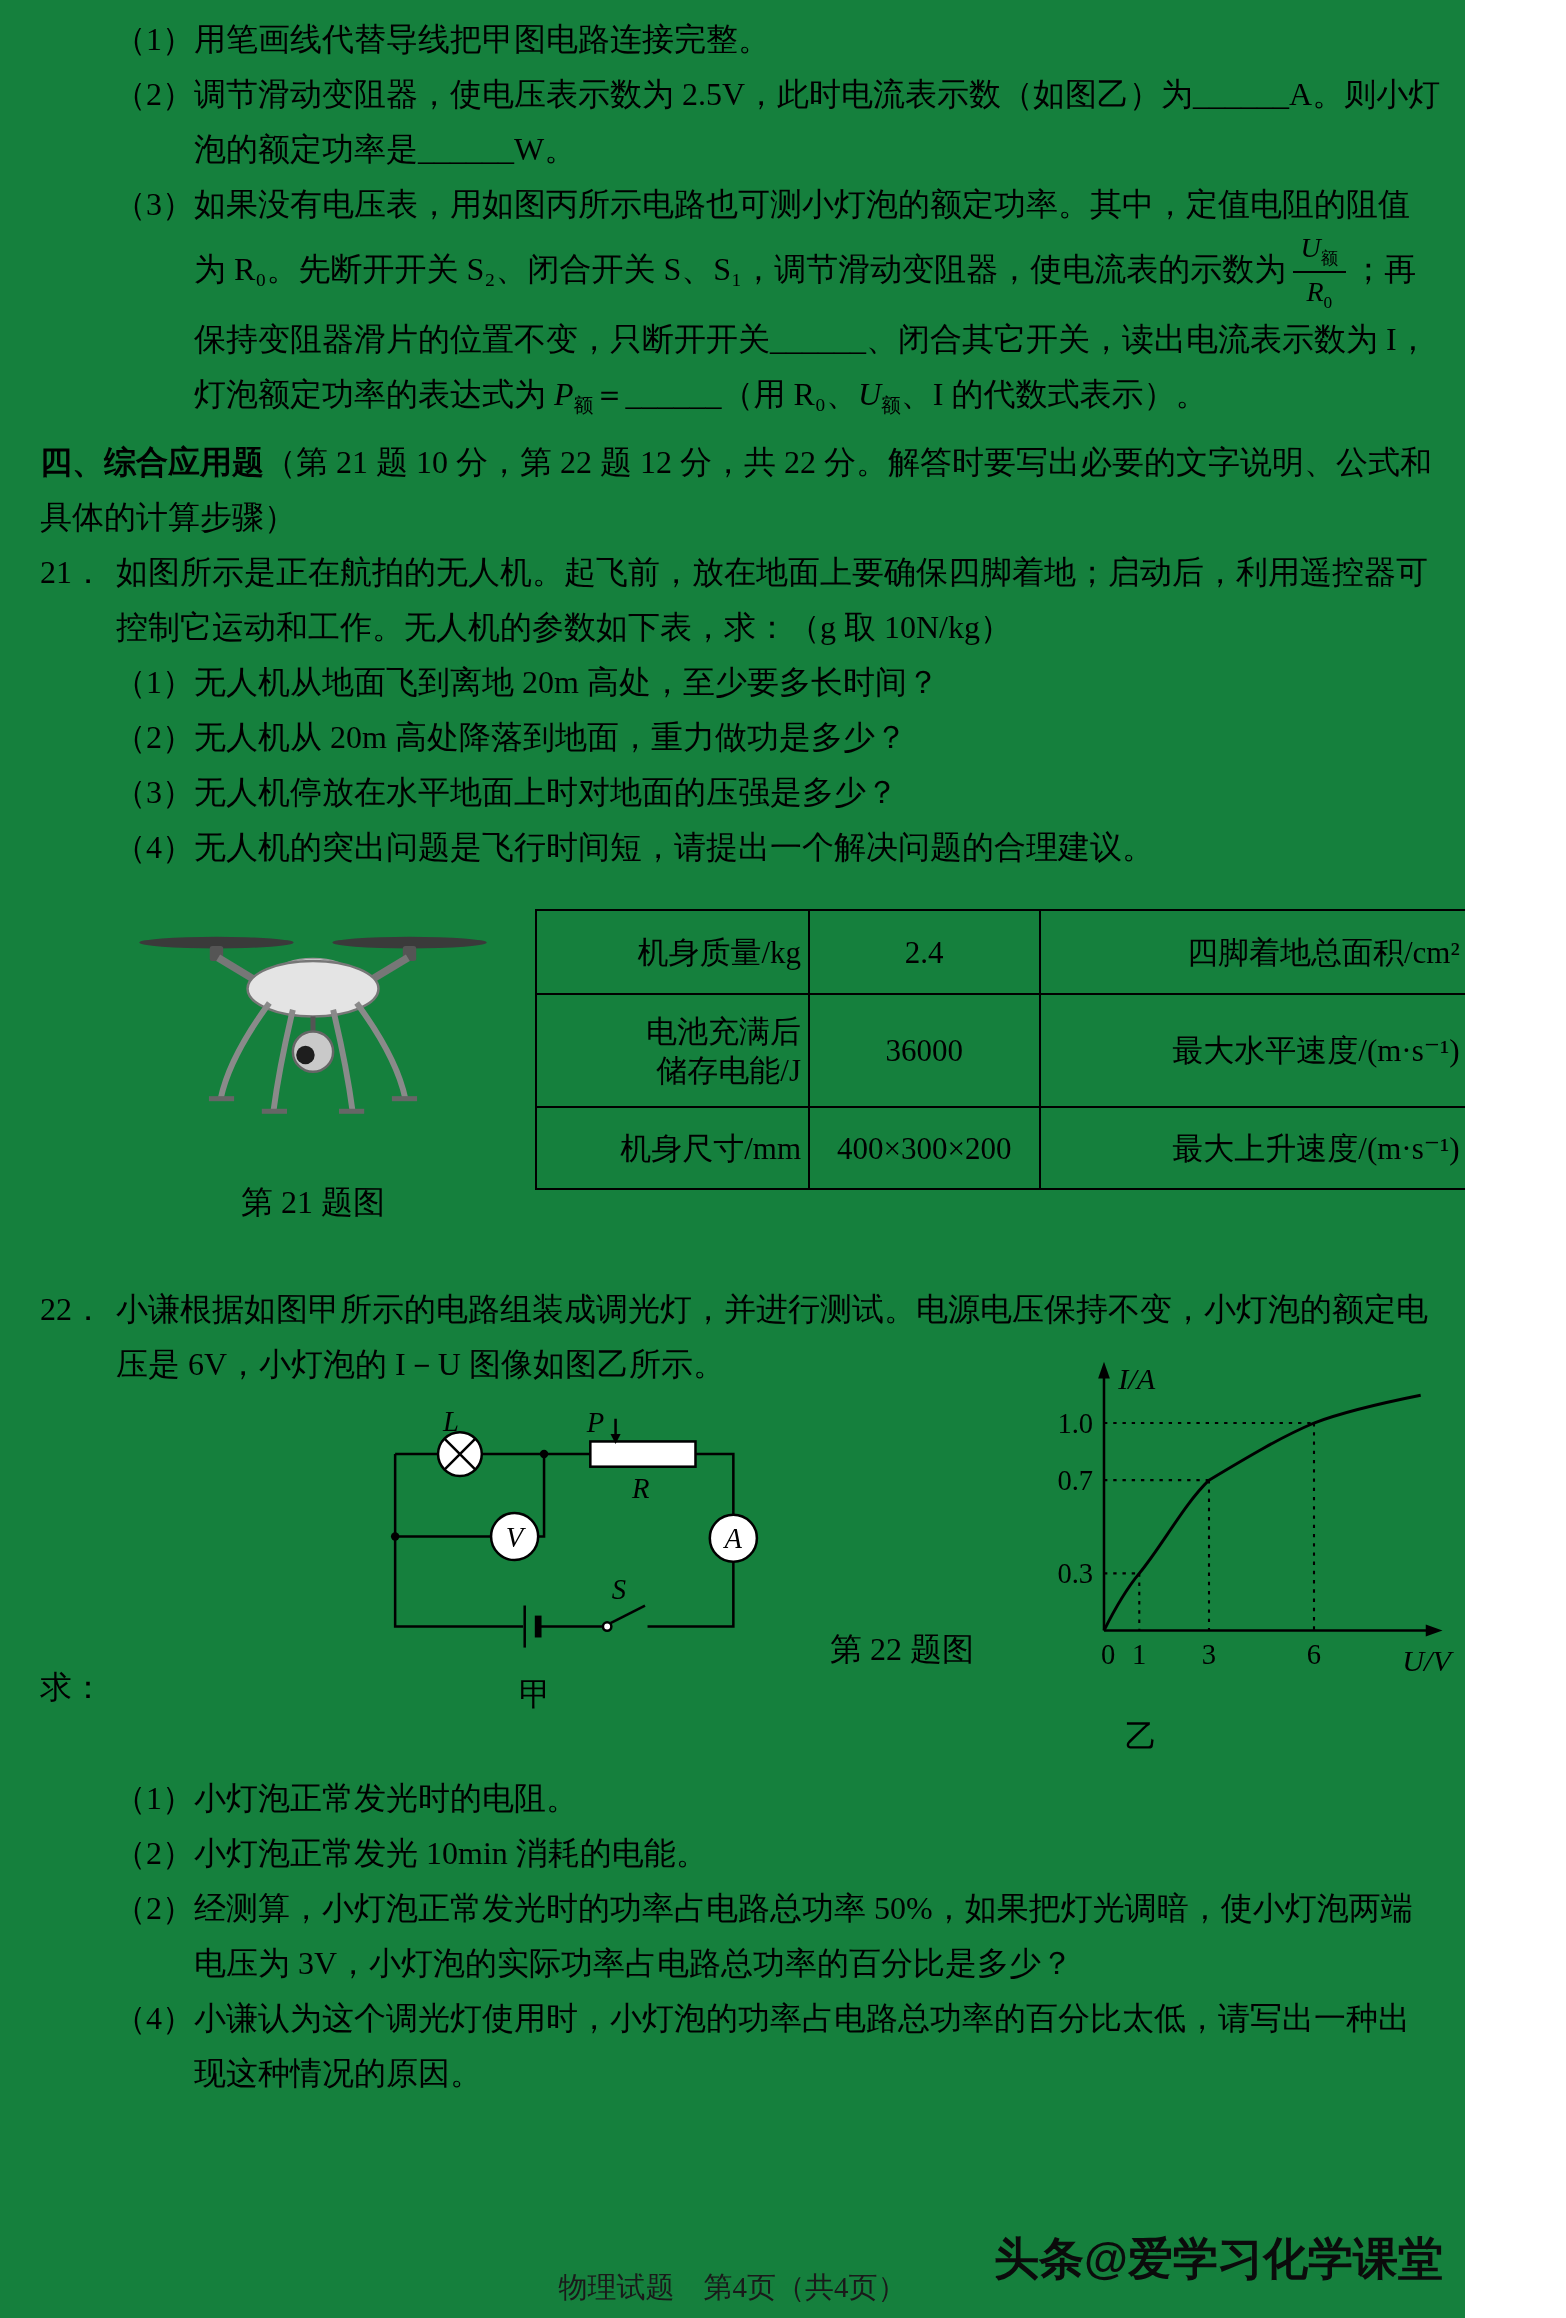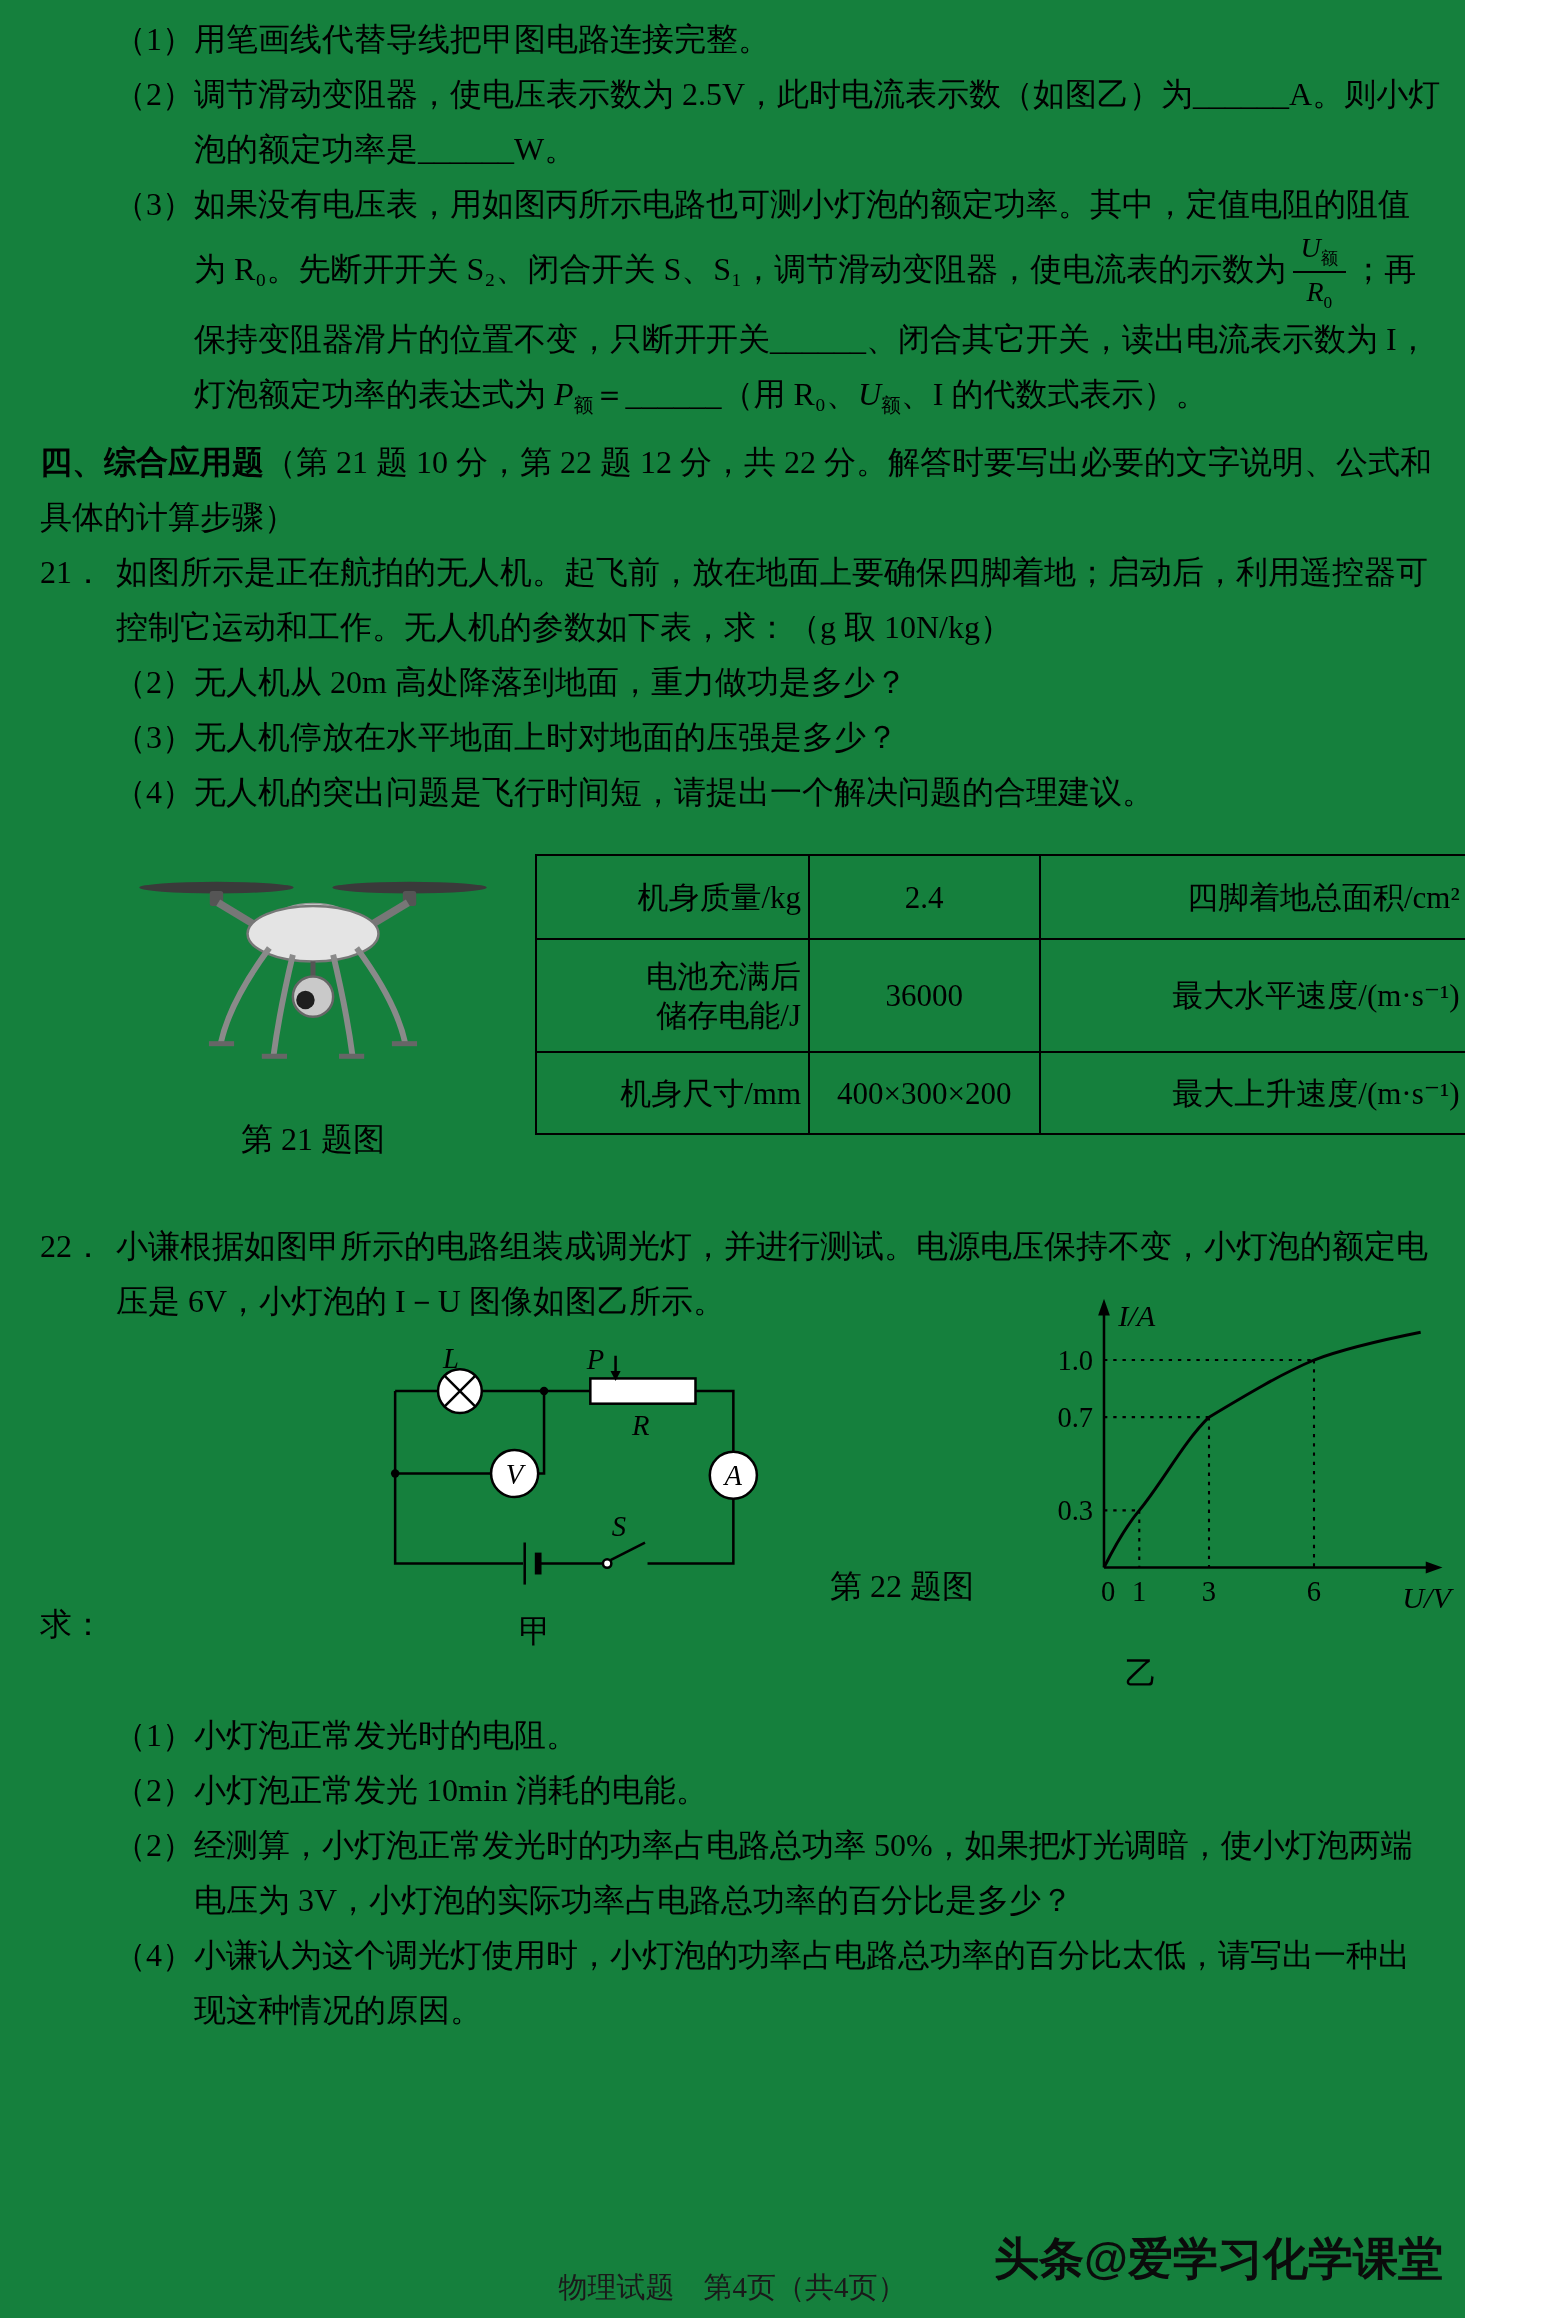--- a/index.html
+++ b/index.html
@@ -23,21 +23,21 @@
   .frac{display:inline-block;text-align:center;vertical-align:middle;
         line-height:1.15;font-size:28px;font-style:italic;margin:0 6.7px;text-indent:0;}
   .frac .fnum{display:block;border-bottom:2.5px solid #000;padding:0 7.6px 2.5px;}
   .frac .fden{display:block;padding-top:3px;}
   sub{font-size:0.62em;font-style:normal;}
   .var{font-style:italic;}
 
   
   .fig21-row{display:flex;align-items:flex-start;margin-top:34px;}
   .drone-block{width:370px;margin-left:88px;text-align:center;flex:none;}
-  .fig-caption{font-size:32px;line-height:42px;margin-top:12px;}
+  .fig-caption{font-size:32px;line-height:42px;margin-top:20px;}
   .params-table{border-collapse:collapse;margin-left:37px;flex:none;font-size:31px;line-height:39px;}
   .params-table td{border:2.1px solid #000;vertical-align:middle;}
   .params-table td.lbl{text-align:right;padding-left:15px;padding-right:6.7px;}
   .params-table td.val{text-align:center;}
   .c0{width:249px;} .c1{width:227px;} .c2{width:404px;} .c3{width:139px;}
   .r1{height:84px;} .r2{height:113px;} .r3{height:82px;}
   .block{display:block;}
 
   
   .fig22-row{display:flex;align-items:flex-start;position:relative;margin-top:6.7px;}
@@ -67,20 +67,21 @@
 <div class="page">
   <div class="content">
 
     <div class="sub">（1）用笔画线代替导线把甲图电路连接完整。</div>
     <div class="sub">（2）调节滑动变阻器，使电压表示数为 2.5V，此时电流表示数（如图乙）为______A。则小灯泡的额定功率是______W。</div>
     <div class="sub"><span>（3）如果没有电压表，用如图丙所示电路也可测小灯泡的额定功率。其中，定值电阻的阻值为 R₀。先断开开关 S₂、闭合开关 S、S₁，调节滑动变阻器，使电流表的示数为</span><span class="frac"><span class="fnum"><span>U</span><sub>额</sub></span><span class="fden"><span>R</span><sub>0</sub></span></span><span>；再保持变阻器滑片的位置不变，只断开开关______、闭合其它开关，读出电流表示数为 I，灯泡额定功率的表达式为 </span><span class="var">P</span><sub>额</sub><span>＝______（用 R₀、</span><span class="var">U</span><sub>额</sub><span>、I 的代数式表示）。</span></div>
 
     <div class="section-line"><span class="section-title">四、综合应用题</span><span>（第 21 题 10 分，第 22 题 12 分，共 22 分。解答时要写出必要的文字说明、公式和具体的计算步骤）</span></div>
 
     <div class="q-stem"><span class="q-num">21．</span><span>如图所示是正在航拍的无人机。起飞前，放在地面上要确保四脚着地；启动后，利用遥控器可控制它运动和工作。无人机的参数如下表，求：（g 取 10N/kg）</span></div>
+    <div class="sub">（1）无人机从地面飞到离地 20m 高处，至少要多长时间？</div>
     <div class="sub">（2）无人机从 20m 高处降落到地面，重力做功是多少？</div>
     <div class="sub">（3）无人机停放在水平地面上时对地面的压强是多少？</div>
     <div class="sub">（4）无人机的突出问题是飞行时间短，请提出一个解决问题的合理建议。</div>
 
     <div class="fig21-row">
       <div class="drone-block">
         <svg viewBox="0 0 440 280" width="370" height="235">
           <ellipse cx="105" cy="40" rx="92" ry="7" fill="#3a3a3a"></ellipse>
           <ellipse cx="335" cy="40" rx="92" ry="7" fill="#3a3a3a"></ellipse>
           <rect x="97" y="44" width="16" height="18" rx="3" fill="#555"></rect>

